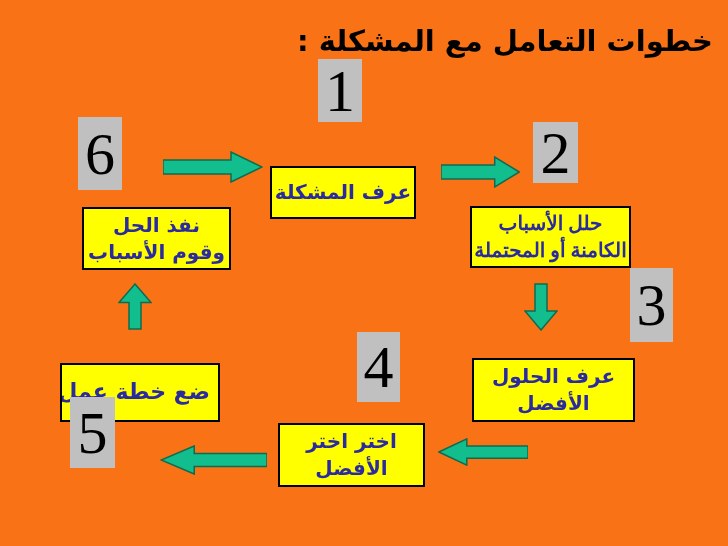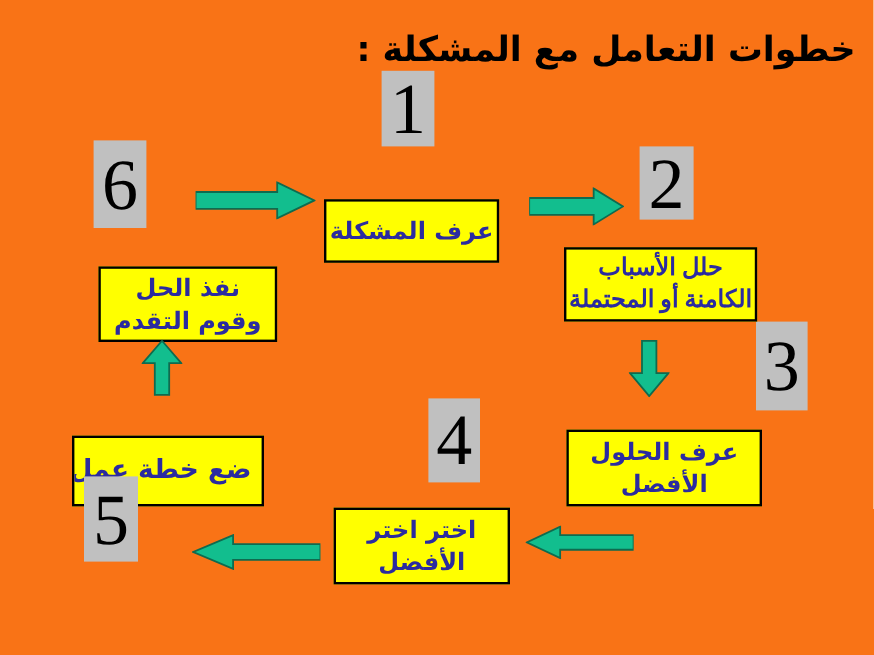--- a/index.html
+++ b/index.html
@@ -67,21 +67,21 @@
   .n6 { left: 78px;  top: 117px; width: 44px; height: 73px; }
 
   
   .b1 { left: 270px; top: 131px; width: 146px; height: 53px; margin-top: 35px; }
   .b2 { left: 470px; top: 206px; width: 161px; height: 62px; font-family: Liberation Serif, serif; }
   .b3 { left: 472px; top: 358px; width: 163px; height: 64px; }
   .b4 { left: 278px; top: 423px; width: 147px; height: 64px; }
   .b5 { left: 60px;  top: 363px; width: 160px; height: 59px; z-index: 1;
         display: block; white-space: nowrap; overflow: hidden;
         text-align: right; padding-right: 8px; line-height: 53px; font-size: 22px; }
-  .b6 { left: 82px;  top: 207px; width: 149px; height: 63px; margin-top: 15px; }
+  .b6 { left: 82px;  top: 207px; width: 149px; height: 63px; }
 
   
   .a61 { left: 163px; top: 151px; width: 100px; height: 32px; }
   .a12 { left: 441px; top: 156px; width: 79px;  height: 32px; }
   .a23 { left: 524px; top: 283px; width: 34px;  height: 48px; }
   .a34 { left: 438px; top: 438px; width: 90px;  height: 28px; }
   .a45 { left: 160px; top: 445px; width: 107px; height: 30px; }
   .a56 { left: 118px; top: 283px; width: 34px;  height: 47px; }
 </style>
 </head>
@@ -114,21 +114,21 @@
 
   <div class="ybox b4">
     <div>اختر اختر</div>
     <div>الأفضل</div>
   </div>
 
   <div class="ybox b5" dir="rtl">ضع خطة عمل</div>
 
   <div class="ybox b6">
     <div>نفذ الحل</div>
-    <div>وقوم التقدم</div>
+    <div>وقوم الأسباب</div>
   </div>
 
   <svg class="arrow a61" viewBox="0 0 100 32" preserveAspectRatio="none">
     <polygon points="0,9 68,9 68,1 99,16 68,31 68,23 0,23"></polygon>
   </svg>
 
   <svg class="arrow a12" viewBox="0 0 100 32" preserveAspectRatio="none">
     <polygon points="0,9 68,9 68,1 99,16 68,31 68,23 0,23"></polygon>
   </svg>
 

